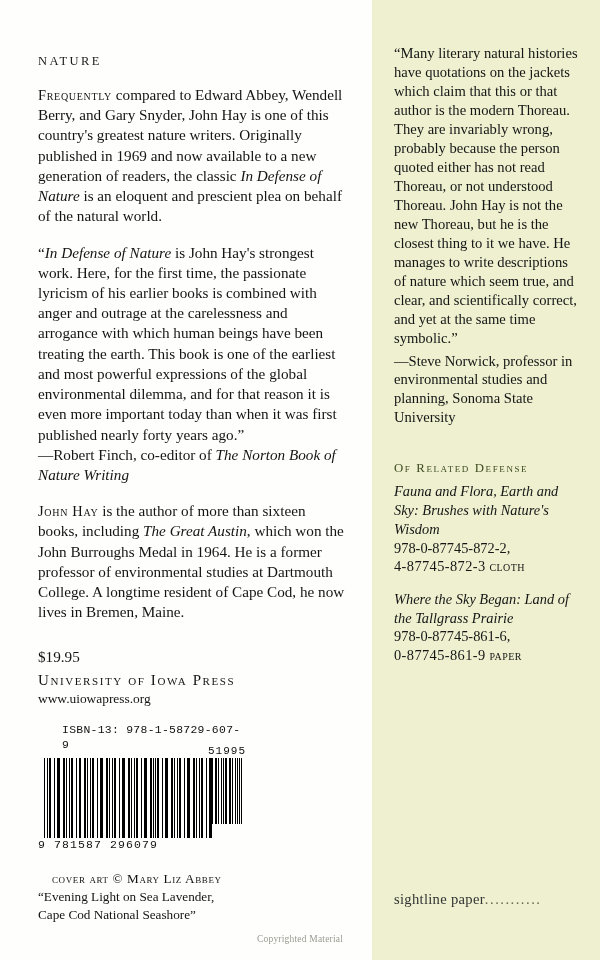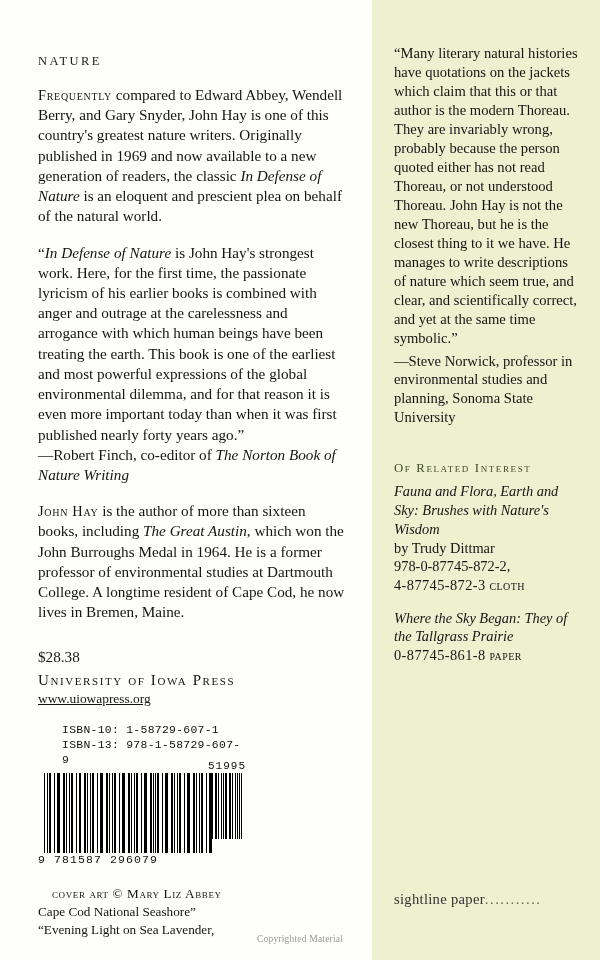--- a/index.html
+++ b/index.html
@@ -79,21 +79,20 @@
     letter-spacing: 1.6px;
     color: #141414;
     margin: 0 0 2px 0;
     font-variant: small-caps;
   }
   .url {
     font-size: 13.4px;
     color: #141414;
     margin: 0 0 16px 0;
     font-family: "Liberation Serif", serif;
-    text-decoration: underline;
   }
 
   
   .barcode-wrap {
     margin-top: 6px;
     width: 208px;
   }
   .isbn-lines {
     font-family: "Liberation Mono", monospace;
     font-size: 11.4px;
@@ -221,27 +220,26 @@
   <div class="left-col">
 
     <div class="category">NATURE</div>
 
     <p class="body"><span class="sc-lead smallcaps">Frequently</span><span> compared to Edward Abbey, Wendell Berry, and Gary Snyder, John Hay is one of this country's greatest nature writers. Originally published in 1969 and now available to a new generation of readers, the classic </span><em>In Defense of Nature</em><span> is an eloquent and prescient plea on behalf of the natural world.</span></p>
 
     <p class="body"><span>“</span><em>In Defense of Nature</em><span> is John Hay's strongest work. Here, for the first time, the passionate lyricism of his earlier books is combined with anger and outrage at the carelessness and arrogance with which human beings have been treating the earth. This book is one of the earliest and most powerful expressions of the global environmental dilemma, and for that reason it is even more important today than when it was first published nearly forty years ago.”</span><br><span>—Robert Finch, co-editor of </span><em>The Norton Book of Nature Writing</em></p>
 
     <p class="body"><span class="sc-lead smallcaps">John Hay</span><span> is the author of more than sixteen books, including </span><em>The Great Austin</em><span>, which won the John Burroughs Medal in 1964. He is a former professor of environmental studies at Dartmouth College. A longtime resident of Cape Cod, he now lives in Bremen, Maine.</span></p>
 
-    <div class="price">$28.38</div>
+    <div class="price">$19.95</div>
     <div class="press">University of Iowa Press</div>
     <div class="url">www.uiowapress.org</div>
 
     <div class="barcode-wrap">
       <div class="isbn-lines">
-        <div><span>ISBN-10:</span> <span>1-58729-607-1</span></div>
         <div><span>ISBN-13:</span> <span>978-1-58729-607-9</span></div>
       </div>
 
       <div class="barcode-box">
         <div class="bars" id="bars">
             <span style="width: 1px; background: rgb(0, 0, 0);"></span>
             <span style="width: 2px; background: transparent;"></span>
             <span style="width: 1px; background: rgb(0, 0, 0);"></span>
             <span style="width: 1px; background: transparent;"></span>
             <span style="width: 2px; background: rgb(0, 0, 0);"></span>
@@ -364,41 +362,41 @@
             <span style="width: 1px; background: rgb(0, 0, 0);"></span>
             <span style="width: 2px; background: transparent;"></span>
           </div>
         <div class="addon-num">51995</div>
         <div class="barcode-num">9 781587 296079</div>
       </div>
     </div>
 
     <div class="cover-credit">
       <div class="cc-line1">cover art © Mary Liz Abbey</div>
+      <div>“Evening Light on Sea Lavender,</div>
       <div>Cape Cod National Seashore”</div>
-      <div>“Evening Light on Sea Lavender,</div>
     </div>
   </div>
 
   <div class="right-col">
 
     <p class="blurb">“Many literary natural histories have quotations on the jackets which claim that this or that author is the modern Thoreau. They are invariably wrong, probably because the person quoted either has not read Thoreau, or not understood Thoreau. John Hay is not the new Thoreau, but he is the closest thing to it we have. He manages to write descriptions of nature which seem true, and clear, and scientifically correct, and yet at the same time symbolic.”</p>
     <p class="attrib">—Steve Norwick, professor in environmental studies and planning, Sonoma State University</p>
 
-    <div class="related-head">Of Related Interest</div>
+    <div class="related-head">Of Related Defense</div>
 
     <div class="related-item">
       <div class="title">Fauna and Flora, Earth and Sky: Brushes with Nature's Wisdom</div>
-      <div>by Trudy Dittmar</div>
       <div>978-0-87745-872-2,</div>
       <div class="smallcaps">4-87745-872-3 cloth</div>
     </div>
 
     <div class="related-item">
-      <div class="title">Where the Sky Began: They of the Tallgrass Prairie</div>
-      <div class="smallcaps">0-87745-861-8 paper</div>
+      <div class="title">Where the Sky Began: Land of the Tallgrass Prairie</div>
+      <div>978-0-87745-861-6,</div>
+      <div class="smallcaps">0-87745-861-9 paper</div>
     </div>
 
     <div class="sightline"><span>sightline paper</span><span class="dots">...........</span></div>
   </div>
 
   <div class="watermark bottom">Copyrighted Material</div>
 </div>
 
 </body></html>

